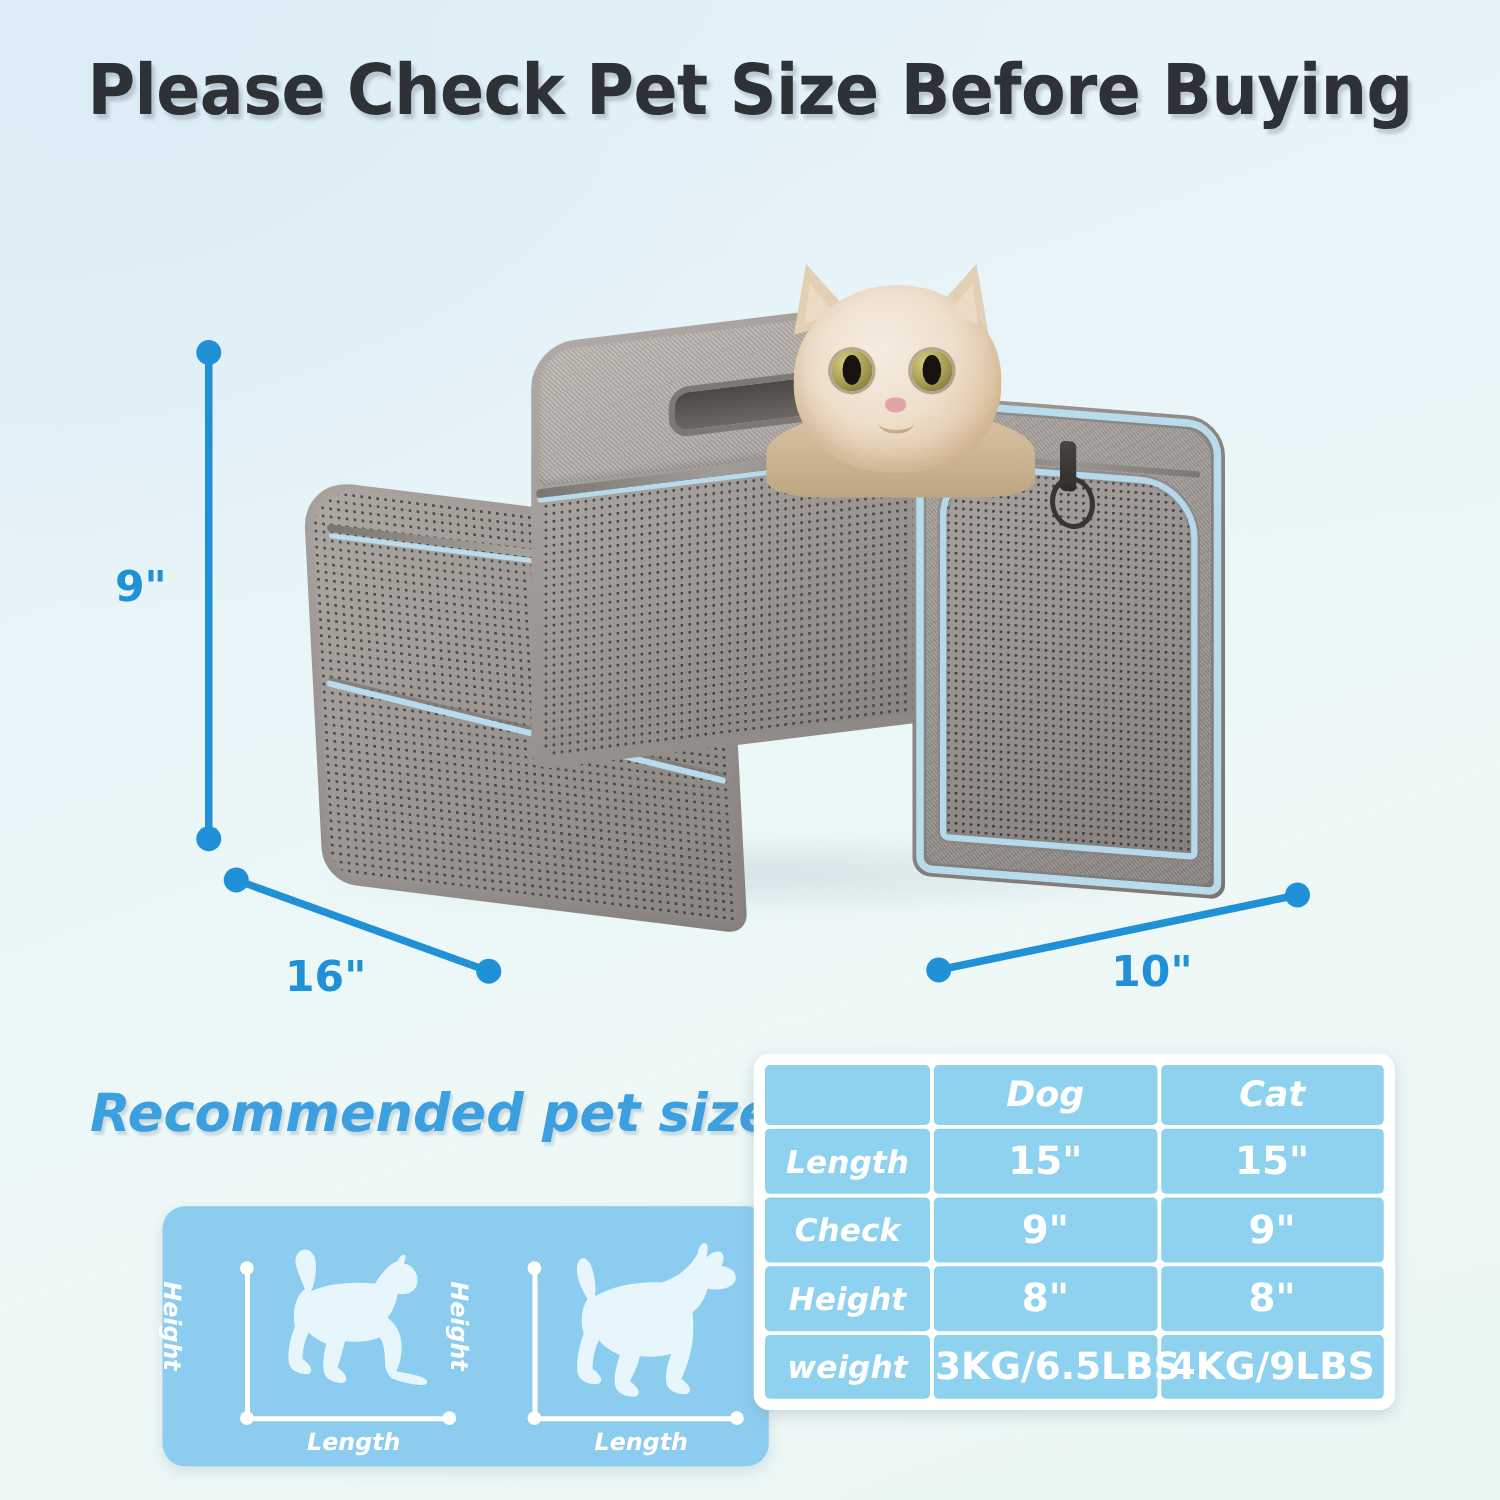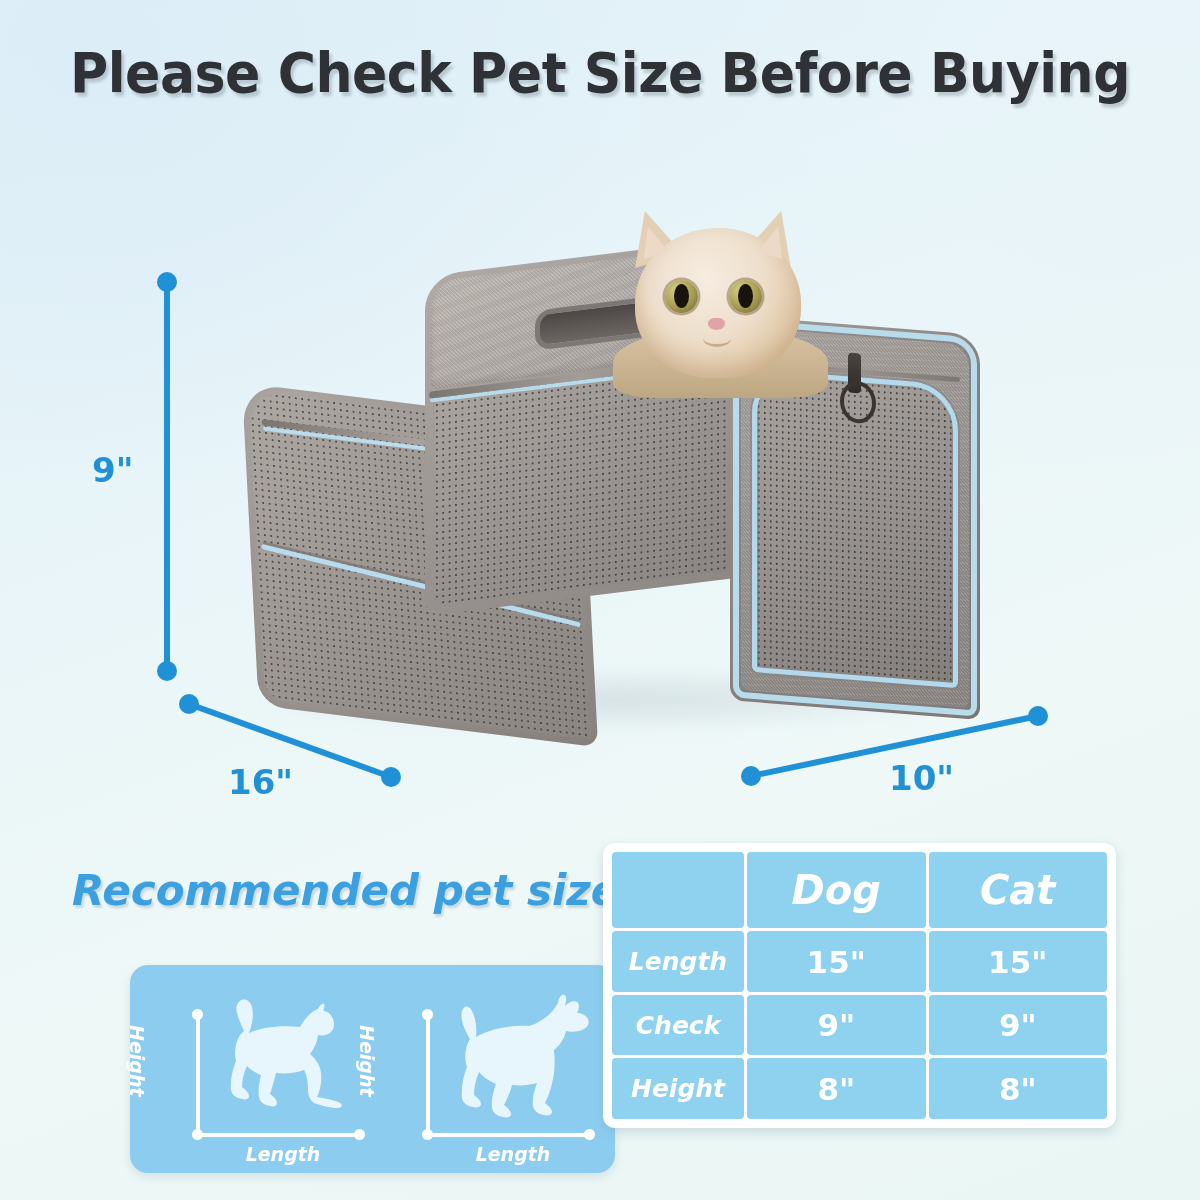--- a/index.html
+++ b/index.html
@@ -421,21 +421,21 @@
     color: #ffffff;
     text-align: center;
     vertical-align: middle;
     border-radius: 4px;
     font-family: "DejaVu Sans", sans-serif;
     font-weight: bold;
     font-style: italic;
     font-size: 26px;
   }
   #size-table td.hd {
-    font-size: 40px;
+    font-size: 28px;
   }
   #size-table td.rowlbl {
     font-size: 25px;
   }
   #size-table td.val {
     font-style: normal;
     font-size: 31px;
   }
   #size-table td.wval {
     font-style: normal;
@@ -584,17 +584,22 @@
         <tr>
           <td class="rowlbl">Check</td>
           <td class="val">9"</td>
           <td class="val">9"</td>
         </tr>
         <tr>
           <td class="rowlbl">Height</td>
           <td class="val">8"</td>
           <td class="val">8"</td>
         </tr>
+        <tr>
+          <td class="rowlbl">weight</td>
+          <td class="wval">3KG/6.5LBS</td>
+          <td class="wval">4KG/9LBS</td>
+        </tr>
       </tbody>
     </table>
   </div>
 
 </div>
 
 </body></html>

